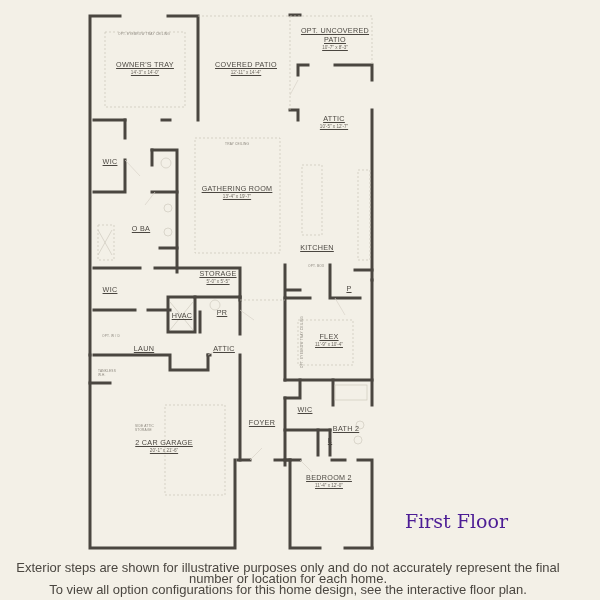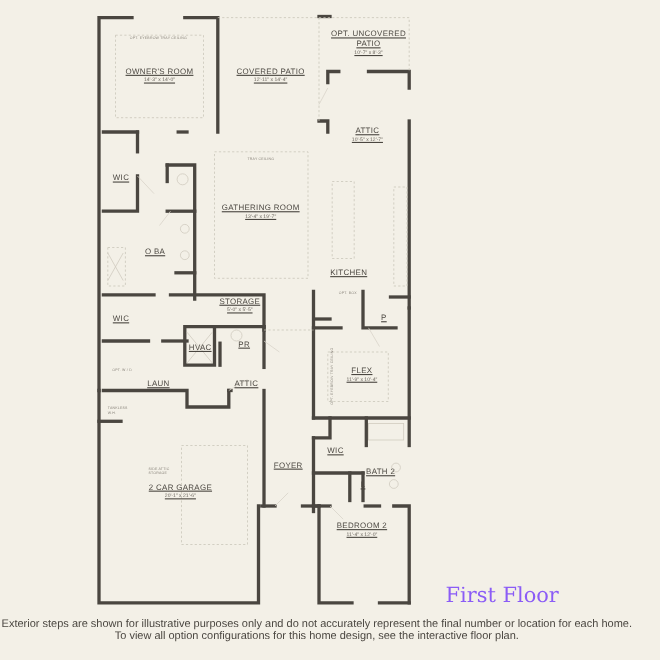--- a/index.html
+++ b/index.html
@@ -3,24 +3,24 @@
 <meta charset="utf-8">
 <style>
   html, body { margin:0; padding:0; }
   body { width:600px; height:600px; background:#f3f0e7; position:relative; overflow:hidden;
          font-family:"Liberation Sans", sans-serif; color:#4a4640; }
   #plan { position:absolute; left:0; top:0; }
   .label { position:absolute; transform:translateX(-50%); text-align:center; white-space:nowrap;text-decoration:underline; }
   .rname { font-size:7.2px; letter-spacing:0.3px; color:#4d4943; display:block; }
   .rdim { font-size:4.6px; color:#6b665e; display:block; margin-top:1px; }
   .tiny { position:absolute; font-size:3.2px; color:#8a857c; white-space:nowrap; letter-spacing:0.2px; }
-  #floor-title { position:absolute; left:405px; top:530px; font-family:"DejaVu Serif", serif;
-                 font-size:19px; color:#8b5cf6; }
+  #floor-title { position:absolute; left:405px; top:510px; font-family:"DejaVu Serif", serif;
+                 font-size:19px; color:#4c1d95; }
   #disclaimer { position:absolute; left:0; width:576px; top:562px; text-align:center;
-                font-size:10px; line-height:11px; color:#4a4640; }
+                font-size:13px; line-height:11px; color:#4a4640; }
 </style>
 </head>
 <body>
 
 <svg id="plan" width="600" height="600" viewBox="0 0 600 600">
   <g stroke="#4a4640" stroke-width="3" fill="none" stroke-linecap="square">
 
     <polyline points="120,16 90,16 90,355"></polyline>
     <polyline points="168,16 198,16 198,120"></polyline>
 
@@ -115,21 +115,21 @@
     <circle cx="215" cy="305" r="5"></circle>
     <circle cx="360" cy="425" r="4"></circle>
     <circle cx="358" cy="440" r="4"></circle>
     <rect x="335" y="385" width="32" height="15"></rect>
     <path d="M170,302 L193,330 M193,302 L170,330"></path>
     <path d="M98,230 L112,255 M112,230 L98,255"></path>
   </g>
 </svg>
 
 <div class="label" style="left:145px; top:60px">
-  <span class="rname">OWNER'S ROOM</span>
+  <span class="rname">OWNER'S TRAY</span>
   <span class="rdim">14'-3" x 14'-0"</span>
 </div>
 <div class="tiny" style="left:118px; top:32px">OPT. EYEBROW TRAY CEILING</div>
 
 <div class="label" style="left:246px; top:60px">
   <span class="rname">COVERED PATIO</span>
   <span class="rdim">12'-11" x 14'-4"</span>
 </div>
 
 <div class="label" style="left:335px; top:26px">

